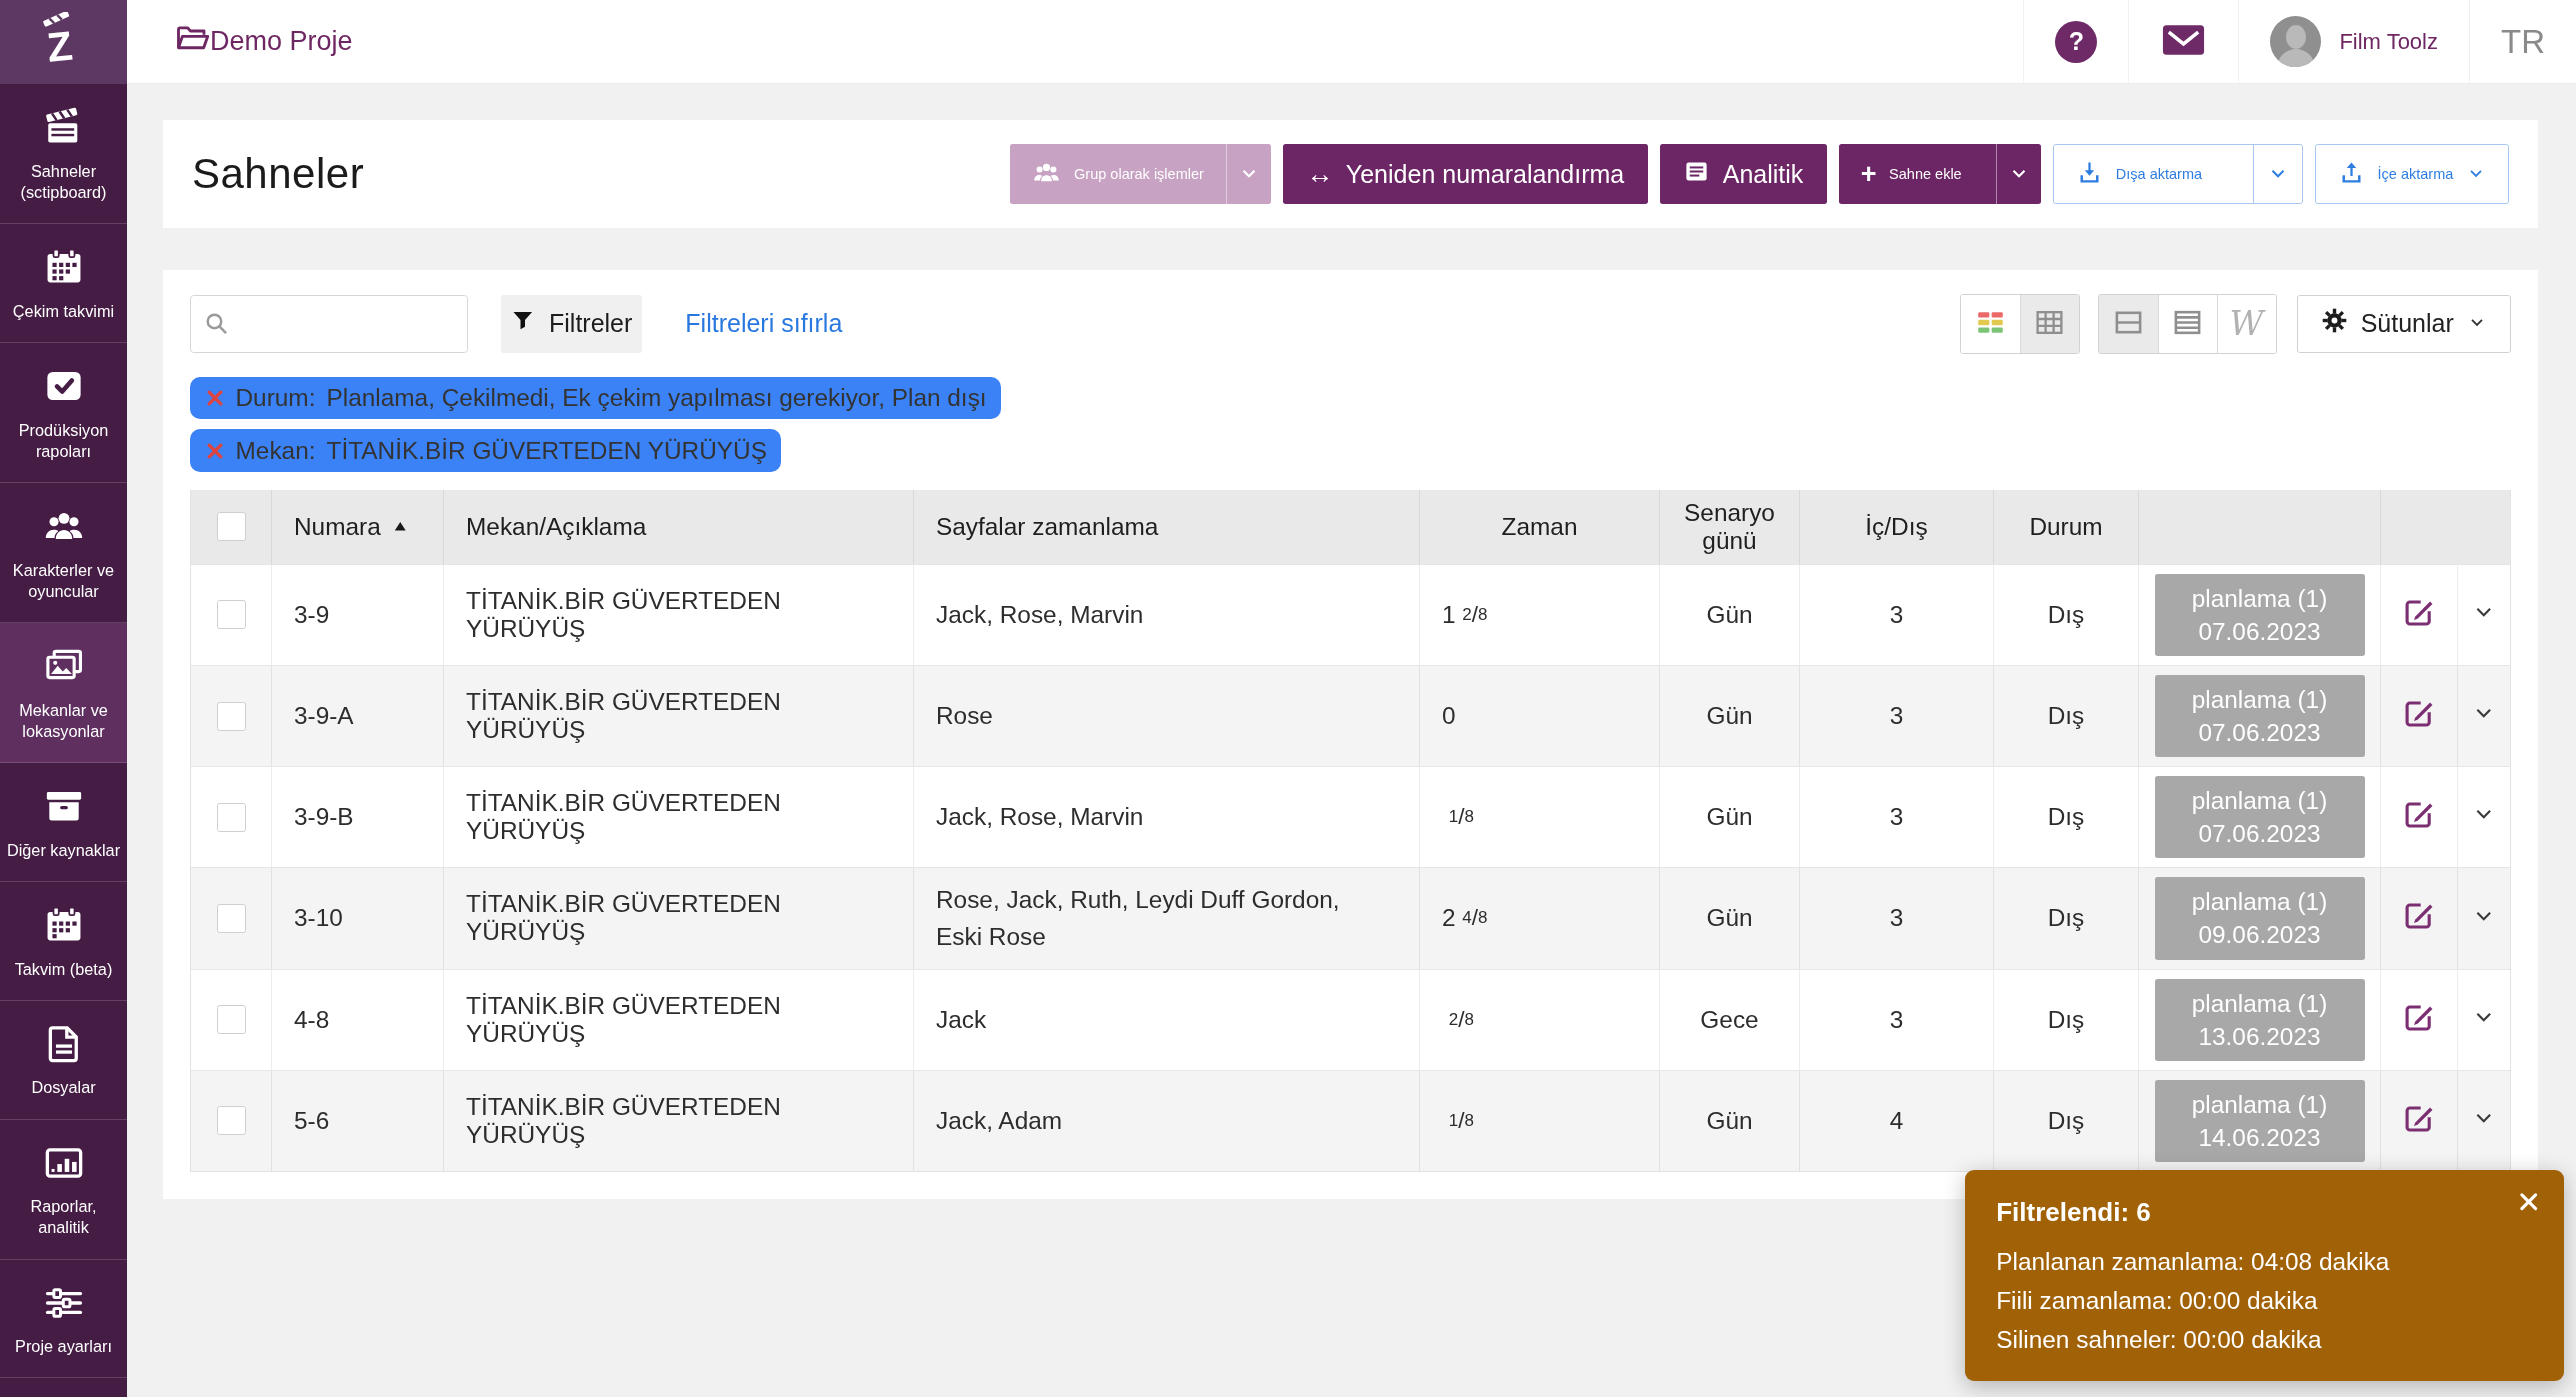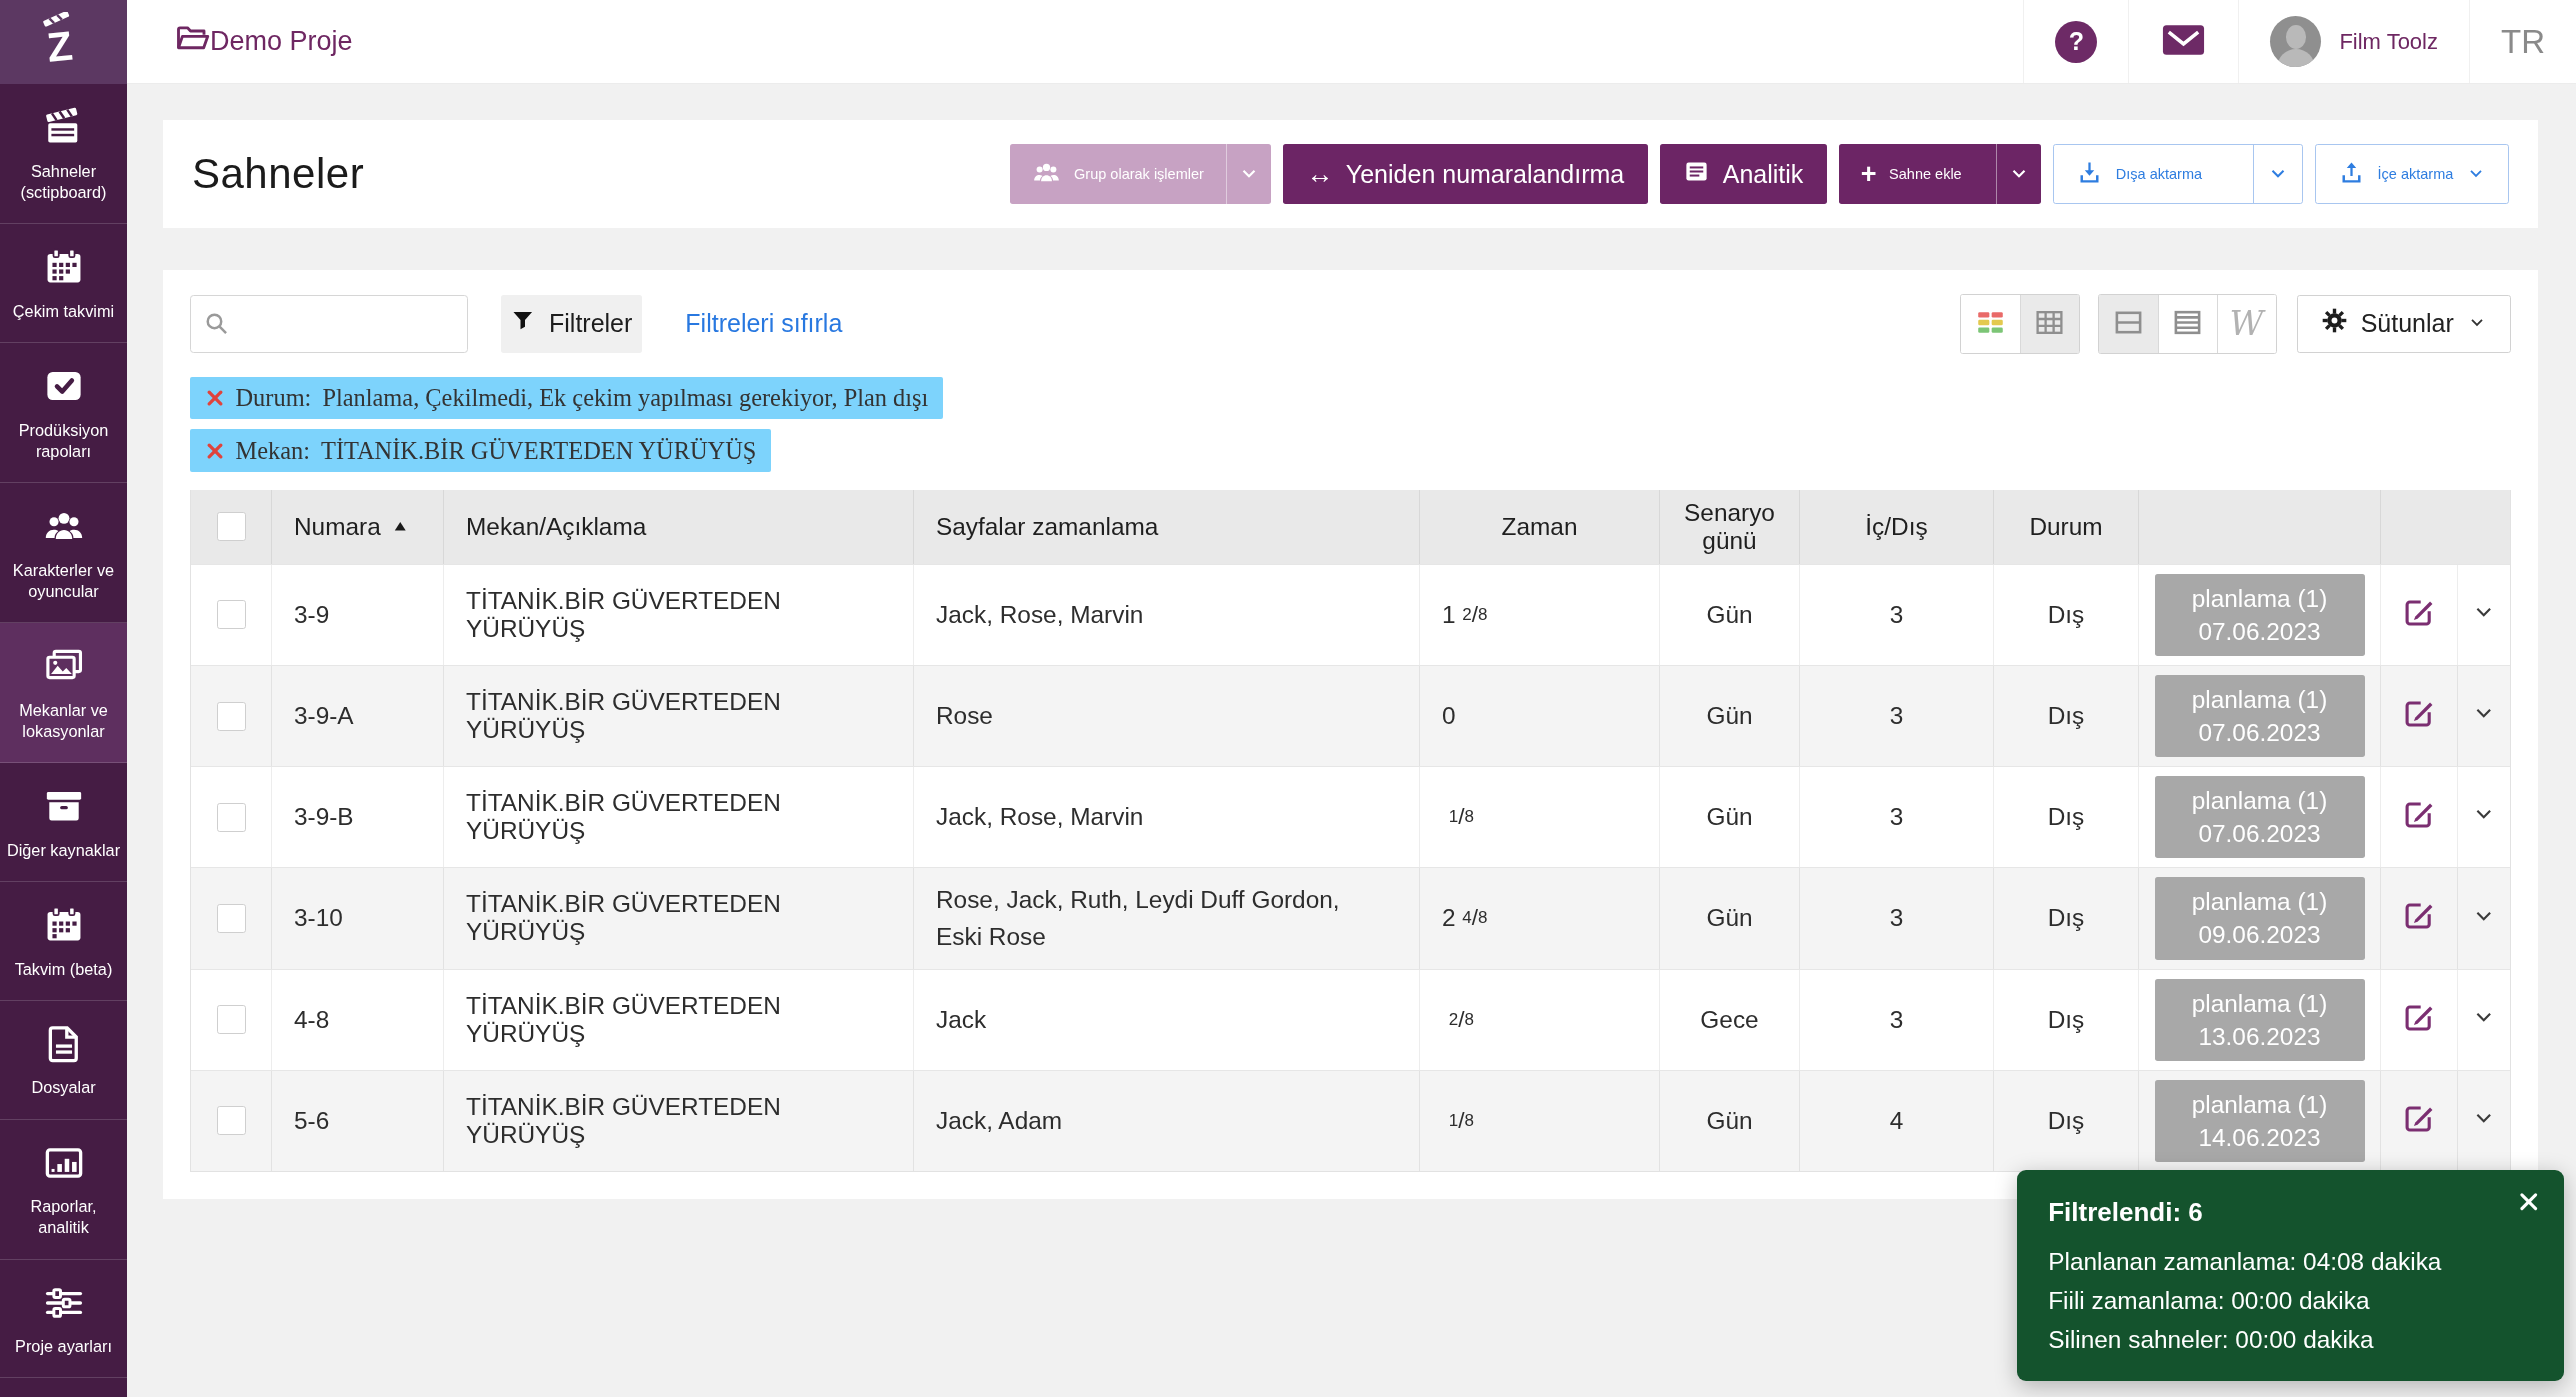--- a/index.html
+++ b/index.html
@@ -60,21 +60,21 @@
   .right-controls { margin-left:auto; display:flex; align-items:center; }
   .toggle-group { display:flex; border:0.9px solid #d2d2d2; border-radius:2.7px; overflow:hidden; }
   .tg-btn { width:59px; height:58px; display:flex; align-items:center; justify-content:center; background:#fff; cursor:pointer; }
   .tg-btn + .tg-btn { border-left:0.9px solid #d9d9d9; }
   .tg-btn.dim { background:#eaeaea; }
   .tg-gap { width:18px; }
   .w-glyph { font-family:"DejaVu Serif","Liberation Serif",serif; font-style:italic; color:#b2b2b2; font-size:33px; }
   .btn-columns { margin-left:20px; background:#fff; border:0.9px solid #d2d2d2; color:#222; padding:0 23.5px; gap:12.7px; height:58px; }
 
   .chips { margin-top:23.5px; }
-  .chip { display:table; background:#7dd3fc; border-radius:2px; padding:7.2px 14.5px; margin-bottom:10px; cursor:default;font-family:Liberation Serif, serif; }
+  .chip { display:table; background:#3b82f6; border-radius:10px; padding:7.2px 14.5px; margin-bottom:10px; cursor:default; }
   .chip-inner { display:flex; align-items:center; gap:11px; font-size:24.4px; color:#333; }
   .chip .x { cursor:pointer; display:flex; }
 
   
   .table { margin-top:18px; border:0.9px solid #e2e2e2; border-top:none; }
   .trow, .thead { display:grid; grid-template-columns:81px 172px 470px 506px 240px 140px 194px 145px 242px 77px 52px; }
   .thead { background:#e9e9e9; min-height:74px; align-items:center; font-size:24.4px; color:#1f1f1f; }
   .cell { padding:9px 22px; display:flex; align-items:center; min-height:100%; border-right:0.9px solid rgba(0,0,0,.07); }
   .cell:last-child { border-right:none; }
   .cell.center { justify-content:center; text-align:center; }
@@ -84,21 +84,21 @@
   .sort-arrow { margin-left:12.7px; display:flex; }
   .chars-cell { padding-right:54px; line-height:1.55; }
   .pages sup { font-size:17px; }
   .pages sub { font-size:17px; }
   .pages .sl { font-size:22.6px; }
   .badge { background:#a8a8a8; color:#fff; border-radius:2.7px; text-align:center;
     padding:8.1px 16.3px; line-height:33px; font-size:24.4px; min-width:210px; }
   .icon-btn { cursor:pointer; display:flex; align-items:center; justify-content:center; width:100%; }
 
   
-  .toast { position:absolute; right:11.8px; bottom:16.3px; width:547px; background:#14532d; border-radius:9px;
+  .toast { position:absolute; right:11.8px; bottom:16.3px; width:599px; background:#a16207; border-radius:9px;
     color:#fff; padding:27px 31px 27px; box-shadow:0 5.4px 22px rgba(0,0,0,.25); z-index:40; }
   .toast-title { font-size:26px; font-weight:bold; margin-bottom:20px; }
   .toast-line { font-size:24.4px; margin-top:11px; }
   .toast-close { position:absolute; top:20px; right:23.5px; cursor:pointer; }
 </style>
 </head>
 <body>
 
 <div class="sidebar">
   <div class="logo-block">

